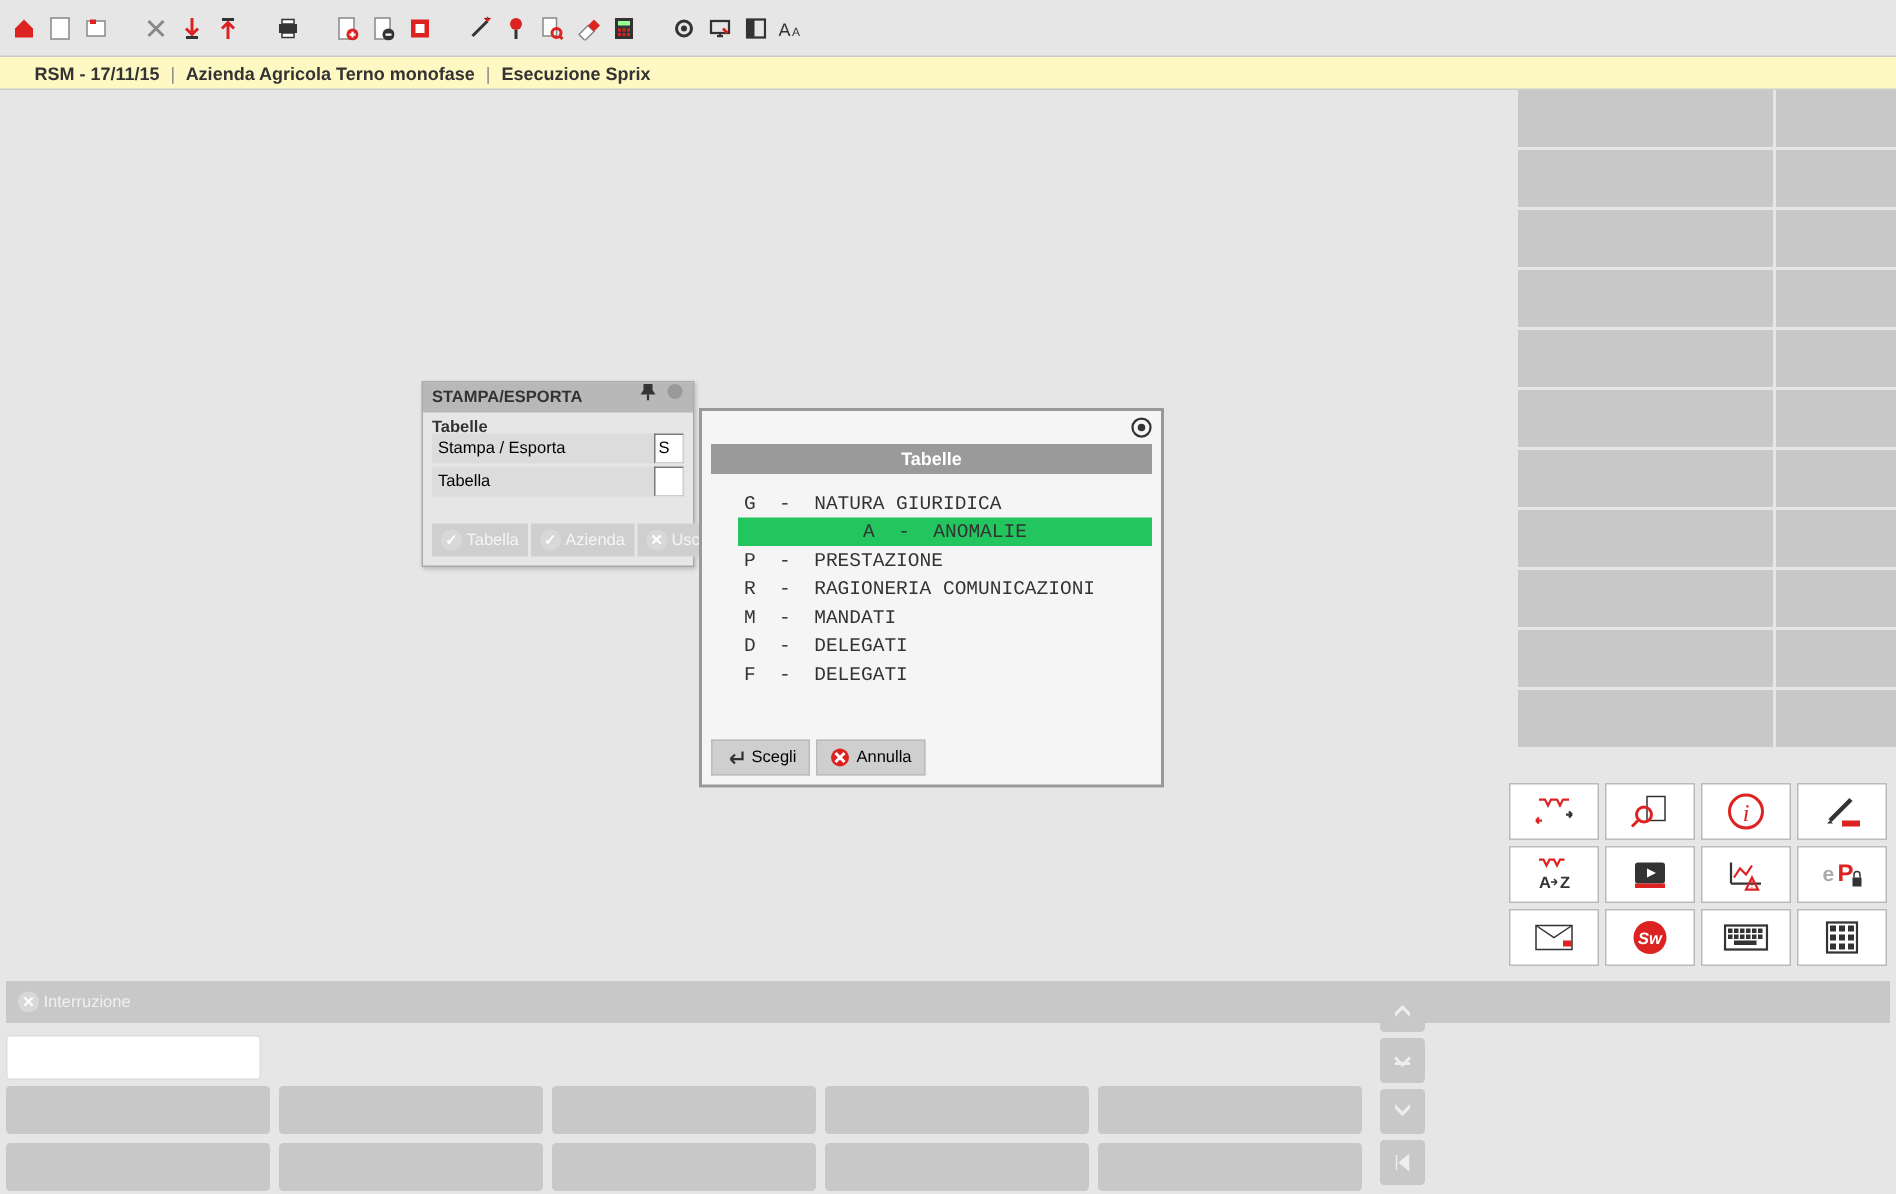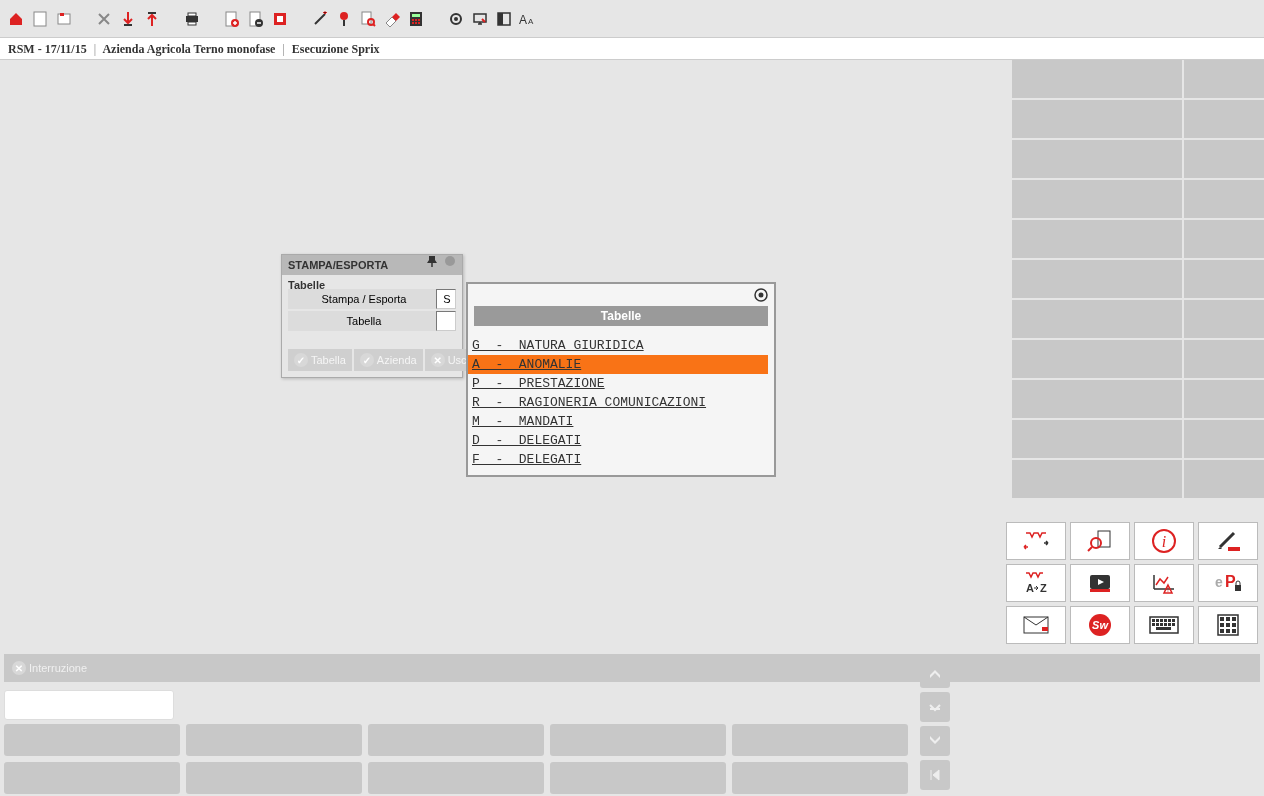--- a/index.html
+++ b/index.html
@@ -24,26 +24,25 @@
   }
   .tb-btn {
     width: 20px; height: 20px;
     display: flex; align-items: center; justify-content: center;
     cursor: pointer;
   }
   .tb-sep { width: 12px; }
   .breadcrumb {
     height: 22px;
     line-height: 22px;
-    padding: 0 8px;
+    padding: 0 23px;
     font-weight: bold;
     color: #333;
-    background: #ffffff;
+    background: #fef9c3;
     border-bottom: 1px solid #ccc;
-    font-family: Liberation Serif, serif;
   }
   .breadcrumb span.sep { margin: 0 4px; color: #888; font-weight: normal; }
   
   .workarea {
     position: absolute;
     top: 60px; left: 0; right: 252px; bottom: 146px;
     background: #e6e6e6;
   }
   
   .right-col {
@@ -88,21 +87,20 @@
     justify-content: space-between;
   }
   .win-title .ctrls { display:flex; gap:6px; }
   .win-body { padding: 14px 6px 6px 6px; }
   .form-row {
     display: grid;
     grid-template-columns: 148px 20px;
     height: 20px;
     align-items: center;
     margin-bottom: 2px;
-    text-align: center;
   }
   .form-row .lbl {
     background: #dcdcdc;
     padding-left: 4px;
     height: 20px; line-height: 20px;
     font-size: 11px;
   }
   .form-row .val {
     background: #fff;
     border: 1px inset #ccc;
@@ -146,33 +144,33 @@
     height: 20px;
     background: #9a9a9a;
     color: #fff;
     text-align: center;
     line-height: 20px;
     font-size: 12px;
     font-weight: bold;
     margin: 0 6px;
   }
   .popup-body {
-    padding: 10px 6px 6px 0;
+    padding: 10px 6px 6px 24px;
     font-family: "Courier New", monospace;
     font-size: 13px;
     color: #333;
-    text-decoration: underline;
   }
   .popup-body .row {
     padding: 2px 4px;
     white-space: pre;
     cursor: pointer;
   }
   .popup-body .row.sel {
-    background: #f97316;
+    background: #22c55e;
+    text-align: center;
   }
   .popup-footer {
     display:flex; gap:4px;
     padding: 28px 6px 6px 6px;
   }
   .pbtn {
     background: #cfcfcf;
     font-size: 11px;
     padding: 4px 8px;
     display:flex; align-items:center; gap:4px;
@@ -569,39 +567,58 @@
         <span class="circle-x">✓</span>
         <span>Azienda</span>
       </div>
     <div class="fbtn dark">
         <span class="circle-x">✕</span>
         <span>Uscita</span>
       </div>
   </div>
 </div>
 
-<div class="popup" style="left:466px; top:282px; width:310px;">
+<div class="popup" style="left:466px; top:272px; width:310px;">
   <div class="popup-hdr-row">
     <span>
         <svg width="14" height="14" viewBox="0 0 14 14">
           <circle cx="7" cy="7" r="6" fill="none" stroke="#333" stroke-width="1.5"></circle>
           <circle cx="7" cy="7" r="2.5" fill="#333"></circle>
         </svg>
       </span>
   </div>
   <div class="popup-title">Tabelle</div>
   <div class="popup-body" id="popup-list">
       <div class="row">G  -  NATURA GIURIDICA</div>
       <div class="row sel">A  -  ANOMALIE</div>
       <div class="row">P  -  PRESTAZIONE</div>
       <div class="row">R  -  RAGIONERIA COMUNICAZIONI</div>
       <div class="row">M  -  MANDATI</div>
       <div class="row">D  -  DELEGATI</div>
       <div class="row">F  -  DELEGATI</div>
     </div>
+  <div class="popup-footer">
+    <div class="pbtn">
+      <span class="ico">
+          <svg width="14" height="12" viewBox="0 0 14 12">
+            <path d="M12 2 L12 7 L4 7 M4 7 L7 4 M4 7 L7 10" fill="none" stroke="#333" stroke-width="1.5"></path>
+          </svg>
+        </span>
+      <span>Scegli</span>
+    </div>
+    <div class="pbtn">
+      <span class="ico">
+          <svg width="14" height="14" viewBox="0 0 14 14">
+            <circle cx="7" cy="7" r="6" fill="#d22"></circle>
+            <path d="M4 4 L10 10 M10 4 L4 10" stroke="#fff" stroke-width="2"></path>
+          </svg>
+        </span>
+      <span>Annulla</span>
+    </div>
+  </div>
 </div>
 
 <div class="bottombar">
   <div class="status-row">
     <div class="status-btn">
       <span class="circle-x" style="background:#d8d8d8;">✕</span>
       <span>Interruzione</span>
     </div>
   </div>
   <div class="tabs-row1">

